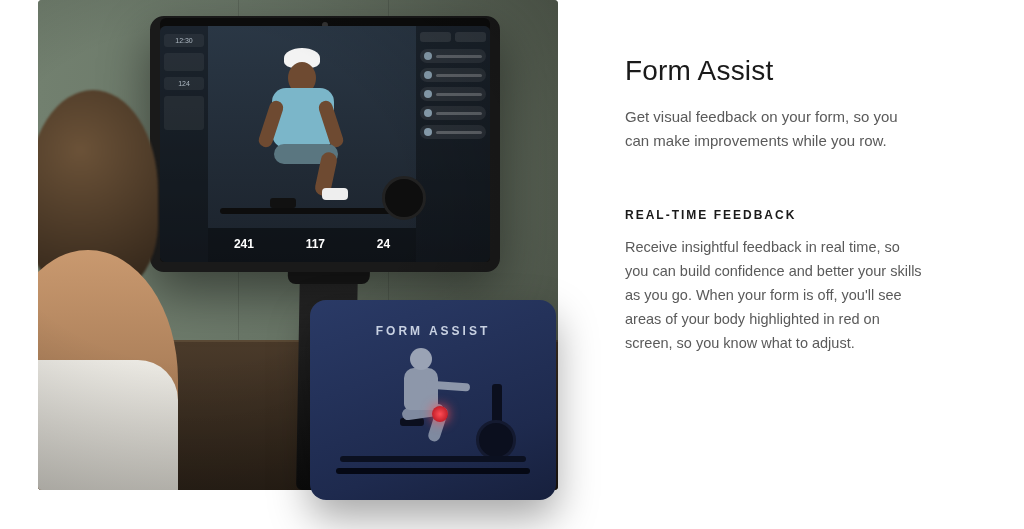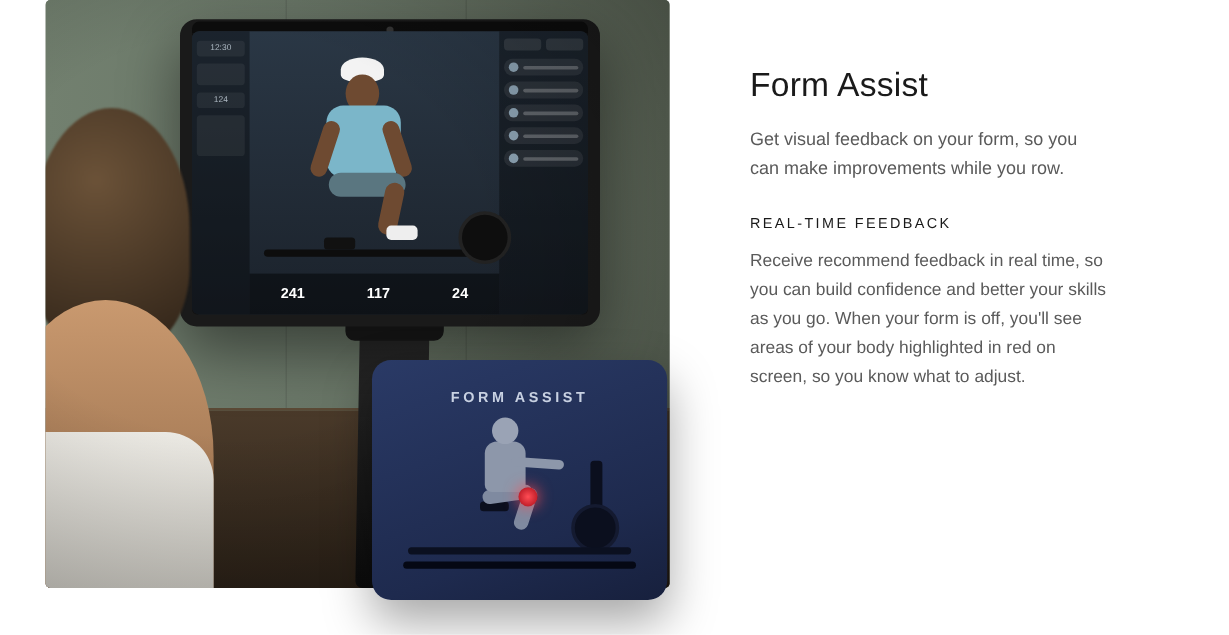--- a/index.html
+++ b/index.html
@@ -67,22 +67,22 @@
   .fa-head{position:absolute;left:28px;top:0;width:22px;height:22px;border-radius:50%;background:#9aa3b5}
   .fa-body{position:absolute;left:22px;top:20px;width:34px;height:42px;border-radius:10px 10px 6px 6px;background:#8d97aa}
   .fa-arm{position:absolute;left:44px;top:34px;width:44px;height:8px;background:#8d97aa;border-radius:4px;transform:rotate(4deg)}
   .fa-thigh{position:absolute;left:20px;top:58px;width:42px;height:12px;background:#7f8aa0;border-radius:6px;transform:rotate(-8deg)}
   .fa-shin{position:absolute;left:50px;top:58px;width:12px;height:36px;background:#7f8aa0;border-radius:6px;transform:rotate(18deg)}
   .fa-knee{position:absolute;left:50px;top:58px;width:16px;height:16px;border-radius:50%;background:radial-gradient(circle,#ff4d55 0,#c21f2a 70%);box-shadow:0 0 12px #ff4d55}
   .fa-seat{position:absolute;left:18px;top:70px;width:24px;height:8px;background:#0b0f1e;border-radius:3px}
 
   
   .h1{font-size:28px;font-weight:400;color:#1a1a1a;margin-bottom:18px;letter-spacing:.2px}
-  .lead{font-size:15px;line-height:1.6;color:#5a5a5a;margin-bottom:26px;max-width:300px}
-  .kicker{font-size:12px;letter-spacing:2px;font-weight:400;color:#1a1a1a;margin-bottom:14px}
+  .lead{font-size:15px;line-height:1.6;color:#5a5a5a;margin-bottom:55px;max-width:300px}
+  .kicker{font-size:12px;letter-spacing:2px;font-weight:700;color:#1a1a1a;margin-bottom:14px}
   .body{font-size:14.5px;line-height:1.65;color:#5a5a5a;margin-bottom:40px;max-width:300px}
 </style>
 </head>
 <body>
 
 <div class="page">
   <div class="left">
     <div class="scene">
       <div class="wall"></div>
       <div class="panel-line pl1"></div>
@@ -182,16 +182,16 @@
         </div>
       </div>
     </div>
   </div>
 
   <div class="right">
     <h2 class="h1">Form Assist</h2>
     <p class="lead">Get visual feedback on your form, so you can make improvements while you row.</p>
 
     <div class="kicker">REAL-TIME FEEDBACK</div>
-    <p class="body">Receive recommend feedback in real time, so you can build confidence and better your skills as you go. When your form is off, you'll see areas of your body highlighted in red on screen, so you know what to adjust.</p>
+    <p class="body">Receive insightful feedback in real time, so you can build confidence and better your skills as you go. When your form is off, you'll see areas of your body highlighted in red on screen, so you know what to adjust.</p>
 
   </div>
 </div>
 
 </body></html>

